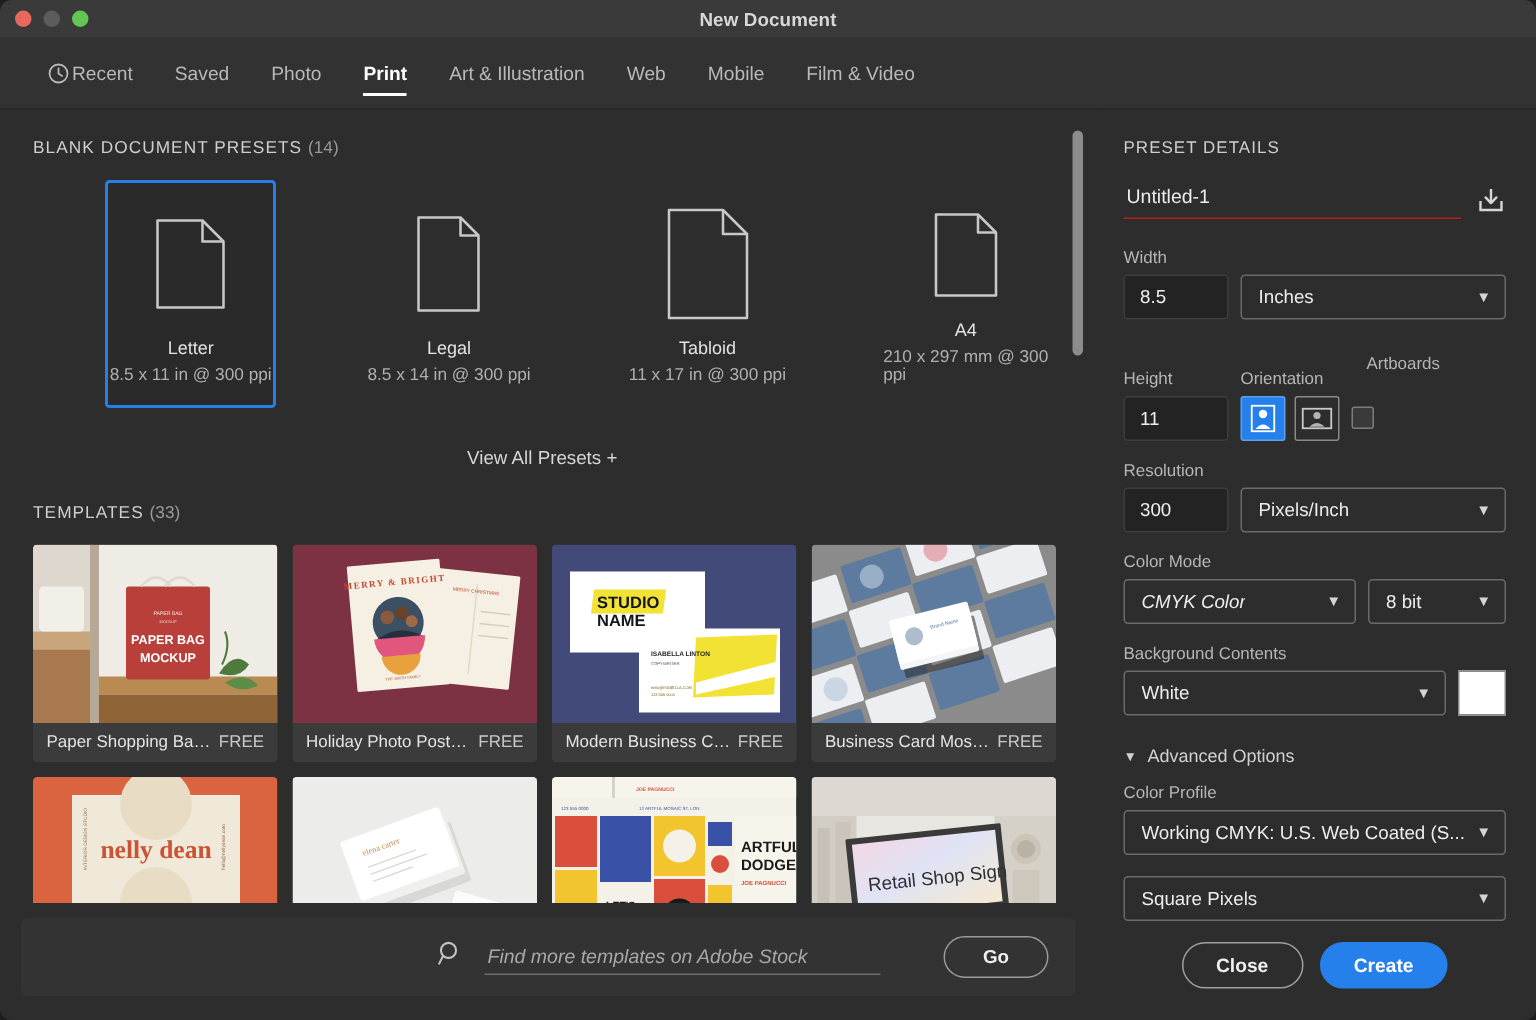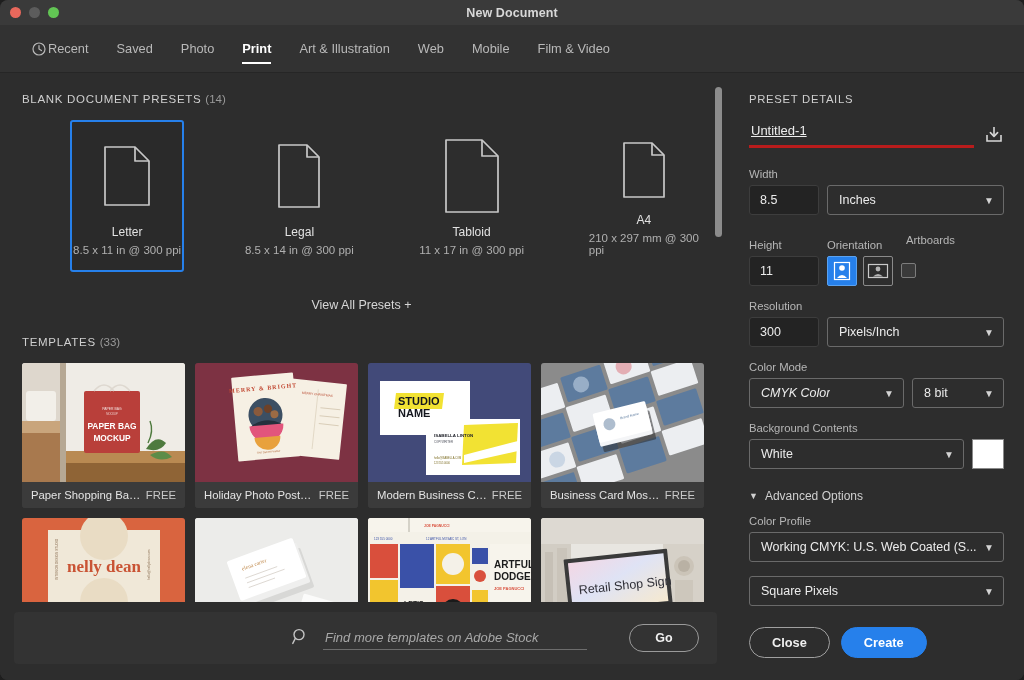--- a/index.html
+++ b/index.html
@@ -205,27 +205,26 @@
     font-size: 11.3px; color: #cfcfcf; letter-spacing: .7px;
     margin-bottom: 14px;
   }
   .namerow {
     display: flex; align-items: center; gap: 10px;
     margin-bottom: 20px;
   }
   .name-input {
     flex: 1;
     background: transparent; border: none;
-    border-bottom: 3px solid #b91c1c;
+    border-bottom: 1px solid #b91c1c;
     color: #ececec;
     font-family: "Liberation Sans", sans-serif;
     font-size: 13px;
     padding: 4px 2px 7px 2px;
     outline: none;
-    text-decoration: underline;
   }
   .save-icon { cursor: pointer; display: flex; }
 
   .fieldlabel {
     font-size: 11.3px; color: #b6b6b6;
     margin-bottom: 5px;
   }
   .row { display: flex; gap: 8px; margin-bottom: 14px; align-items: flex-end; }
 
   .num-input {
@@ -279,21 +278,21 @@
   }
   .advanced {
     font-size: 12px; color: #d0d0d0;
     display: flex; align-items: center; gap: 7px;
     margin: 6px 0 12px 0;
     cursor: pointer;
   }
 
   .actions {
     margin-top: auto;
-    display: flex; justify-content: flex-start; gap: 11px;
+    display: flex; justify-content: center; gap: 11px;
     padding: 0 0 22px 0;
   }
   .btn {
     height: 31px; border-radius: 16px;
     font-family: "Liberation Sans", sans-serif;
     font-size: 12.8px; font-weight: bold;
     cursor: pointer;
     padding: 0 22px;
   }
   .btn.ghost { background: transparent; border: 1px solid #a0a0a0; color: #f0f0f0; }
@@ -689,21 +688,21 @@
         <input class="num-input" type="text" value="8.5" style="">
         <div class="select unit-select">
           <span class="val">Inches</span>
           <span class="chev">▼</span>
         </div>
       </div>
 
       <div class="mini-label-row" style="margin-bottom:5px;">
         <div class="fieldlabel" style="width:70px;margin:0;">Height</div>
         <div class="fieldlabel" style="width:66px;margin:0;">Orientation</div>
-        <div class="fieldlabel" style="margin:5px;">Artboards</div>
+        <div class="fieldlabel" style="margin:10px;">Artboards</div>
       </div>
       <div class="row">
         <input class="num-input" type="text" value="11" style="">
         <div class="orient-grp">
           <div class="obtn active">
             <svg width="18" height="20" viewBox="0 0 18 20">
               <rect x="1.5" y="1.5" width="15" height="17" fill="none" stroke="#ffffff" stroke-width="1.2"></rect>
               <circle cx="9" cy="7" r="2.8" fill="#ffffff"></circle>
               <path d="M4 17 q5 -6 10 0 z" fill="#ffffff"></path>
             </svg>

